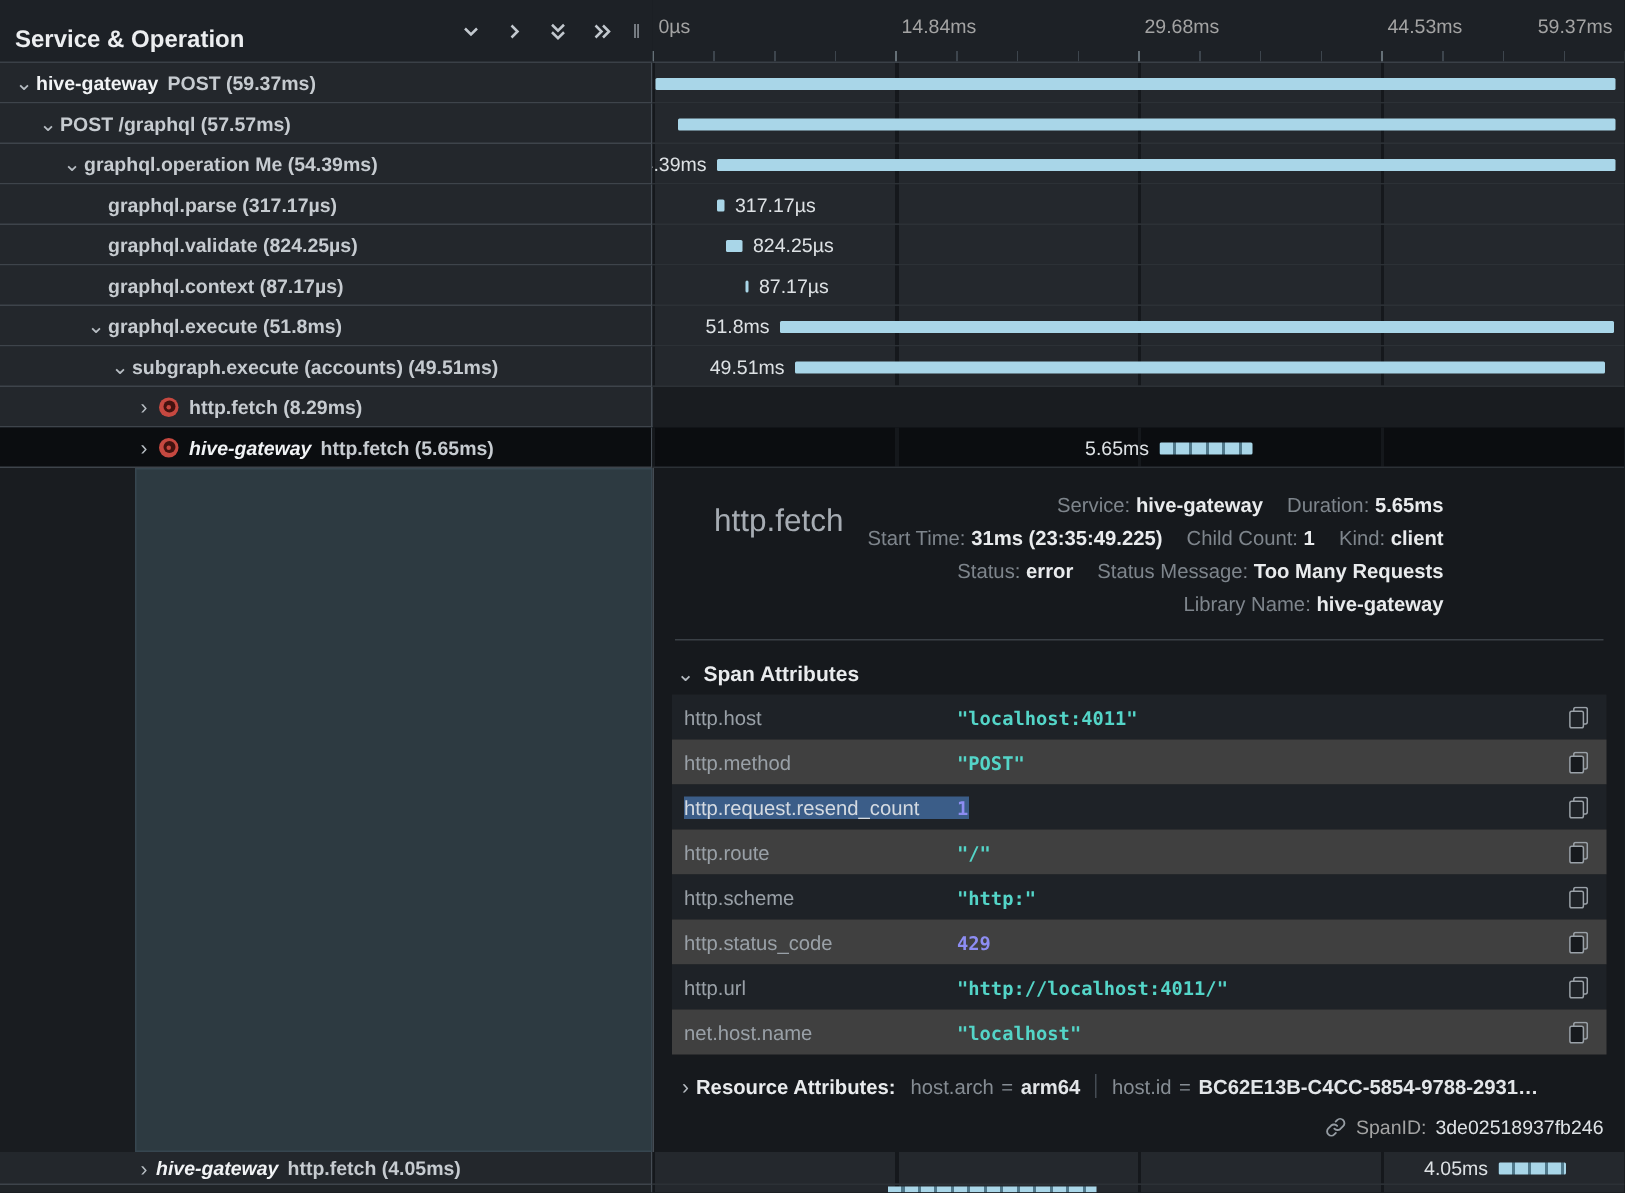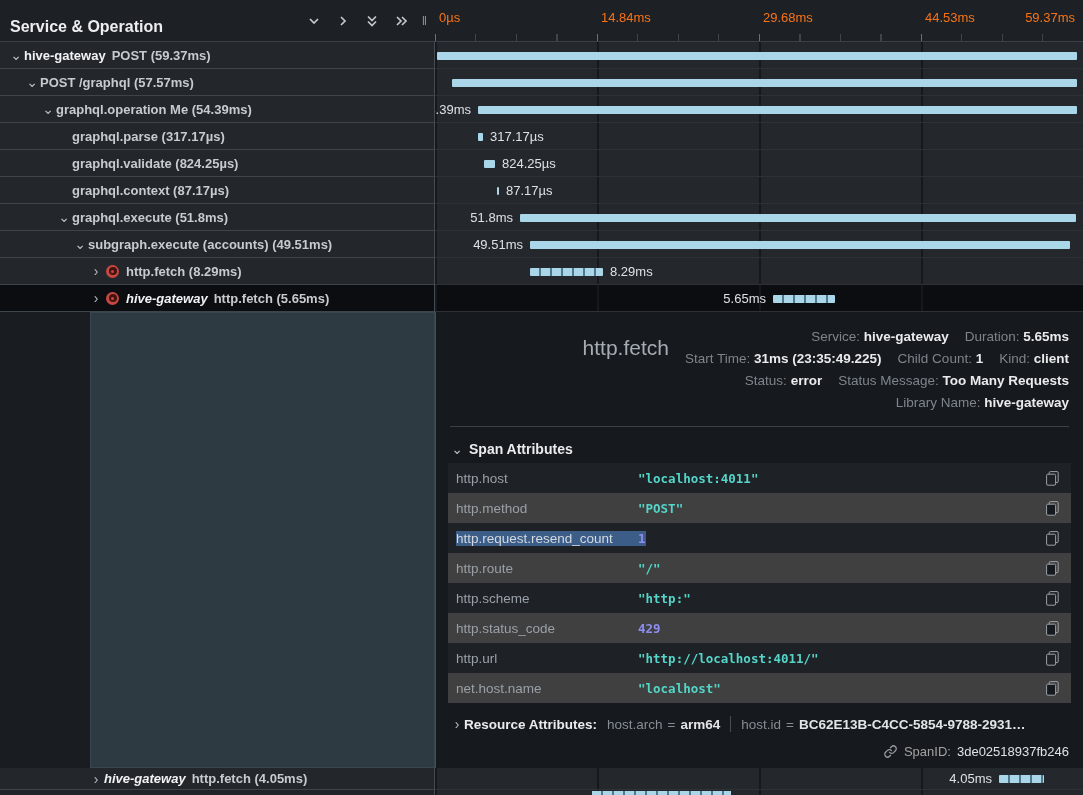--- a/index.html
+++ b/index.html
@@ -7,21 +7,21 @@
   .app{position:relative;width:1083px;height:795px;background:#191c20;overflow:hidden;}
 
   
   .left-header{position:absolute;left:0;top:0;width:435px;height:42px;background:#1d2126;border-bottom:1px solid #3a4047;display:flex;align-items:center;padding:0 8px 0 10px;box-sizing:border-box;}
   .lh-title{font-size:16px;font-weight:700;color:#eceef0;flex:1;white-space:nowrap;margin-top:12px;}
   .lh-icons{display:flex;align-items:center;gap:11px;margin-right:12px;}
   .hicon{width:18px;height:18px;display:flex;align-items:center;justify-content:center;cursor:pointer;}
   .resize{color:#8b9198;font-size:13px;cursor:col-resize;}
 
   .tl-header{position:absolute;left:435px;top:0;width:648px;height:42px;background:#1d2126;border-bottom:1px solid #3a4047;box-sizing:border-box;overflow:hidden;}
-  .tick-label{position:absolute;top:10px;font-size:13px;color:#f97316;white-space:nowrap;}
+  .tick-label{position:absolute;top:10px;font-size:13px;color:#a3a3a3;white-space:nowrap;}
   .tickmarks{position:absolute;left:0;right:0;bottom:0;height:7px;
     background:
       repeating-linear-gradient(90deg,#657077 0 1px,transparent 1px 162px),
       repeating-linear-gradient(90deg,#3d454d 0 1px,transparent 1px 40.5px);}
 
   
   #rows{position:absolute;left:0;top:42px;width:1083px;}
   #bottomrows{position:absolute;left:0;top:768px;width:1083px;}
   .span-row{display:flex;height:27px;cursor:pointer;}
   .tree-cell{width:435px;height:100%;box-sizing:border-box;background:#23272c;border-bottom:1px solid #3e444b;border-right:1px solid #454c54;display:flex;align-items:center;overflow:hidden;white-space:nowrap;}
@@ -44,21 +44,21 @@
   .span-row.partial{height:5px;}
   .partial .tree-cell{background:#202428;border-bottom:none;}
   .partial .tl-cell{border-bottom:none;}
   .partial .bar{top:1px;height:4px;border-radius:0;}
 
   
   .sel-block{position:absolute;left:90px;top:312px;width:345px;height:456px;background:#2d3a41;border:1px solid #374650;box-sizing:border-box;}
 
   
   .detail{position:absolute;left:435px;top:312px;width:648px;height:456px;background:#16191d;border-left:1px solid #454c54;box-sizing:border-box;padding:10px 12px 8px;overflow:hidden;}
-  .d-top{display:flex;justify-content:flex-end;align-items:flex-start;padding:4px 2px 0 8px;margin-left:20px;}
+  .d-top{display:flex;justify-content:flex-start;align-items:flex-start;padding:4px 2px 0 8px;margin-left:20px;}
   .d-title{font-size:21px;color:#a6acb3;margin-top:10px;}
   .d-meta{text-align:right;}
   .meta-line{line-height:22px;font-size:13.5px;white-space:nowrap;}
   .meta-pair{margin-left:16px;}
   .meta-label{color:#7e858c;}
   .meta-value{color:#e9ebed;font-weight:700;}
   .d-div{border-top:1px solid #3a4046;margin:12px 2px 8px 2px;}
   .d-attr-head{display:flex;align-items:center;gap:5px;padding-left:2px;height:28px;cursor:pointer;}
   .d-attr-head .twisty{width:14px;flex:0 0 14px;}
   .d-attr-title{font-weight:700;color:#e9ebed;font-size:14px;}
@@ -207,24 +207,20 @@
           <div class="bar" style="left: 95px; width: 540px;"></div>
           <span class="bar-label" style="right: 560px;">49.51ms</span>
         </div>
       </div>
       <div class="span-row">
         <div class="tree-cell" style="padding-left: 88px;">
           <span class="twisty">›</span>
           <span class="error-icon"></span>
           <span class="slabel">http.fetch (8.29ms)</span>
         </div>
-        <div class="tl-cell">
-          <div class="bar seg" style="left: 95px; width: 73px;"></div>
-          <span class="bar-label" style="left: 175px;">8.29ms</span>
-        </div>
       </div>
       <div class="span-row selected">
         <div class="tree-cell" style="padding-left: 88px;">
           <span class="twisty">›</span>
           <span class="error-icon"></span>
           <span class="svc it">hive-gateway</span>
           <span class="slabel">http.fetch (5.65ms)</span>
         </div>
         <div class="tl-cell">
           <div class="bar seg" style="left: 338px; width: 62px;"></div>

